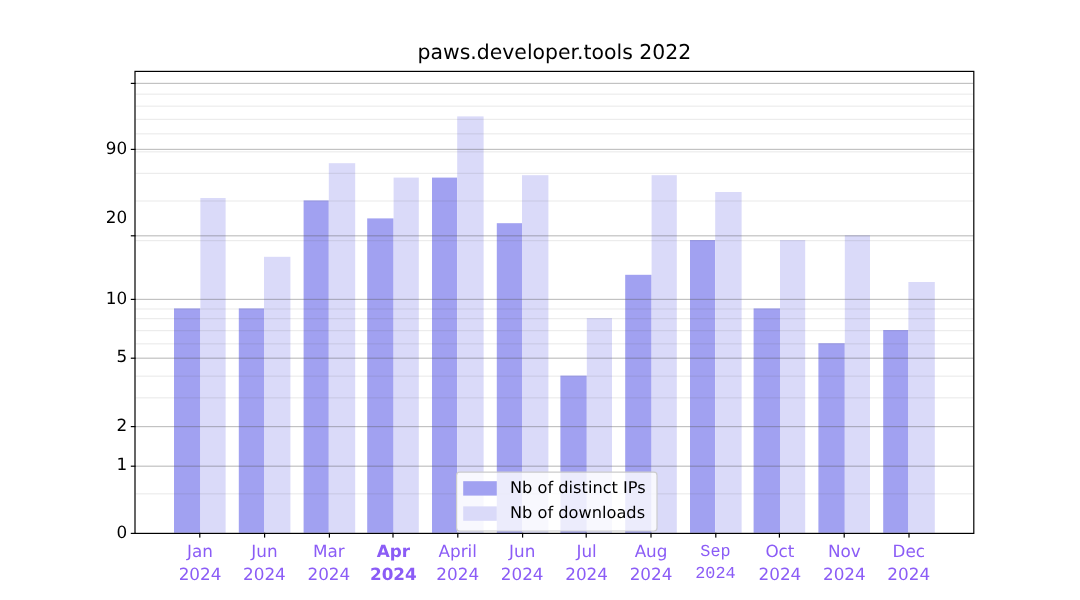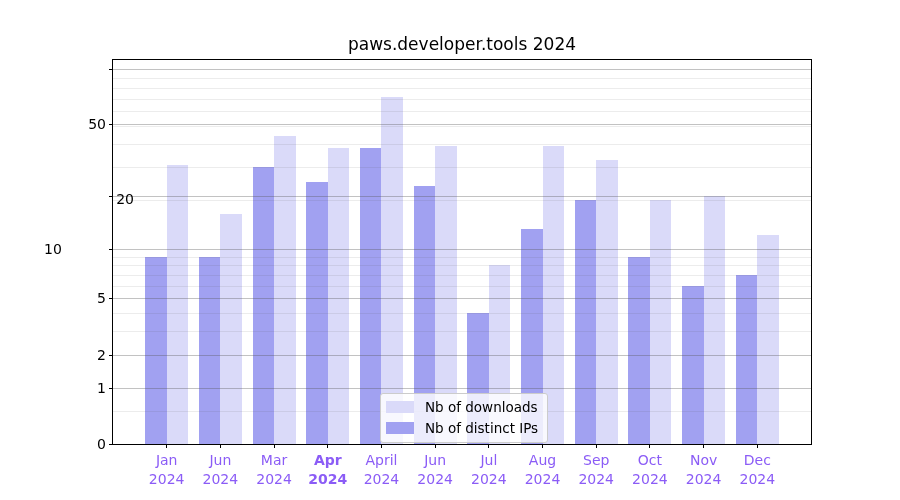--- a/index.html
+++ b/index.html
@@ -65,21 +65,21 @@
     gap: 5px;
   }
   .legend-row { display: flex; align-items: center; gap: 11px; }
   .legend-swatch { width: 28px; height: 12px; flex: 0 0 28px; }
   .legend-label { font-size: 13.5px; color: #000; white-space: nowrap; }
 </style>
 </head>
 <body>
 
 <div id="fig">
-  <div id="chart-title">paws.developer.tools 2024</div>
+  <div id="chart-title">paws.developer.tools 2022</div>
 
   <div id="plot-area">
       <div class="bar" style="left: 32.1923px; width: 21.5px; top: 196.8px; height: 187.2px; background: rgb(161, 161, 241);"></div>
       <div class="bar" style="left: 85.8846px; width: 21.5px; top: 196.8px; height: 187.2px; background: rgb(161, 161, 241);"></div>
       <div class="bar" style="left: 139.577px; width: 21.5px; top: 107.483px; height: 276.517px; background: rgb(161, 161, 241);"></div>
       <div class="bar" style="left: 193.269px; width: 21.5px; top: 122.306px; height: 261.694px; background: rgb(161, 161, 241);"></div>
       <div class="bar" style="left: 246.962px; width: 21.5px; top: 88.2645px; height: 295.735px; background: rgb(161, 161, 241);"></div>
       <div class="bar" style="left: 300.654px; width: 21.5px; top: 125.624px; height: 258.376px; background: rgb(161, 161, 241);"></div>
       <div class="bar" style="left: 354.346px; width: 21.5px; top: 253.153px; height: 130.847px; background: rgb(161, 161, 241);"></div>
       <div class="bar" style="left: 408.038px; width: 21.5px; top: 169.445px; height: 214.555px; background: rgb(161, 161, 241);"></div>
@@ -119,34 +119,34 @@
       <div class="grid major" style="top: 136.481px;"></div>
       <div class="grid major" style="top: 189.051px;"></div>
       <div class="grid major" style="top: 238.33px;"></div>
       <div class="grid major" style="top: 294.683px;"></div>
       <div class="grid major" style="top: 327.647px;"></div>
     </div>
   <div id="plot-frame"></div>
 
   <div id="legend">
     <div class="legend-row">
+      <span class="legend-swatch" style="background: rgb(161, 161, 241);"></span>
+      <span class="legend-label">Nb of distinct IPs</span>
+    </div>
+    <div class="legend-row">
       <span class="legend-swatch" style="background: rgb(218, 218, 249);"></span>
       <span class="legend-label">Nb of downloads</span>
     </div>
-    <div class="legend-row">
-      <span class="legend-swatch" style="background: rgb(161, 161, 241);"></span>
-      <span class="legend-label">Nb of distinct IPs</span>
-    </div>
   </div>
     <div class="ytick-mark" style="top: 68.791px;"></div>
-    <div class="ytick-label" style="top: 115.343px;">50</div>
+    <div class="ytick-label" style="top: 115.343px;">90</div>
     <div class="ytick-mark" style="top: 124.343px;"></div>
-    <div class="ytick-label" style="top: 190px; padding-left: 28px;">20</div>
+    <div class="ytick-label" style="top: 173px;">20</div>
     <div class="ytick-mark" style="top: 196.481px;"></div>
-    <div class="ytick-label" style="top: 240.051px; text-align: center;">10</div>
+    <div class="ytick-label" style="top: 240.051px;">10</div>
     <div class="ytick-mark" style="top: 249.051px;"></div>
     <div class="ytick-label" style="top: 289.33px;">5</div>
     <div class="ytick-mark" style="top: 298.33px;"></div>
     <div class="ytick-label" style="top: 345.683px;">2</div>
     <div class="ytick-mark" style="top: 354.683px;"></div>
     <div class="ytick-label" style="top: 378.647px;">1</div>
     <div class="ytick-mark" style="top: 387.647px;"></div>
     <div class="ytick-label" style="top: 435px;">0</div>
     <div class="ytick-mark" style="top: 444px;"></div>
     <div class="xtick-mark" style="left: 166.192px;"></div>
@@ -183,21 +183,21 @@
     <div class="xtick-label" style="left: 461.846px;">
       <div>Jul</div>
       <div>2024</div>
     </div>
     <div class="xtick-mark" style="left: 542.038px;"></div>
     <div class="xtick-label" style="left: 515.538px;">
       <div>Aug</div>
       <div>2024</div>
     </div>
     <div class="xtick-mark" style="left: 595.731px;"></div>
-    <div class="xtick-label" style="left: 569.231px;">
+    <div class="xtick-label" style="left: 569.231px; font-family: Liberation Mono, monospace;">
       <div>Sep</div>
       <div>2024</div>
     </div>
     <div class="xtick-mark" style="left: 649.423px;"></div>
     <div class="xtick-label" style="left: 622.923px;">
       <div>Oct</div>
       <div>2024</div>
     </div>
     <div class="xtick-mark" style="left: 703.115px;"></div>
     <div class="xtick-label" style="left: 676.615px;">

